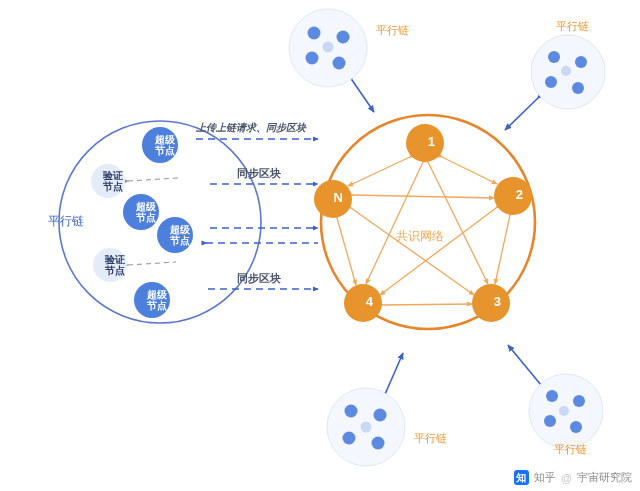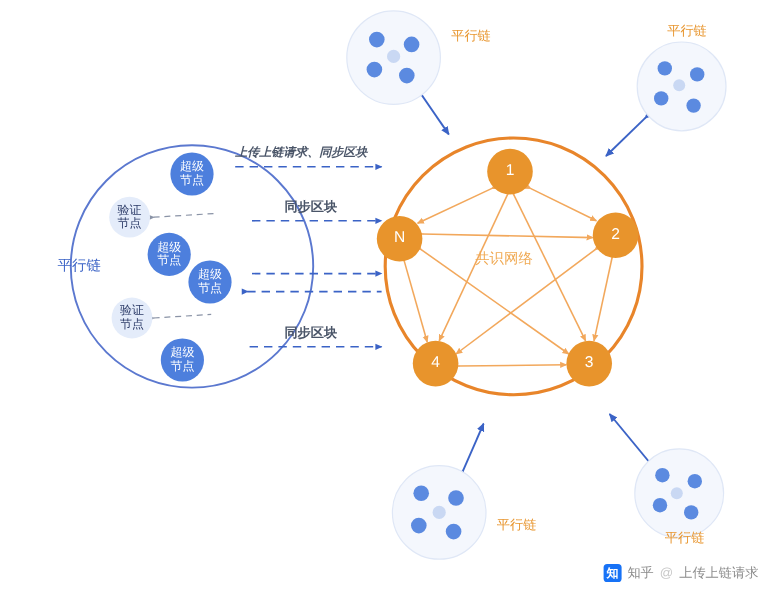--- a/index.html
+++ b/index.html
@@ -22,22 +22,22 @@
     line-height:1.15;
   }
   .lbl.blue{color:#3b63c6;}
   .lbl.gray{color:#4a5568;font-weight:bold;}
   .lbl.center{color:#f0a952;font-size:12px;}
 
   .nodetext{
     position:absolute;
     font-size:10px;
     color:#ffffff;
-    font-weight:normal;
-    text-align:center;
+    font-weight:bold;
+    text-align:right;
     white-space:nowrap;
     line-height:1.1;
   }
   .nodetext.dark{color:#2b3a67;}
   .nodetext.big{font-size:13px;}
 
   .watermark{
     position:absolute;
     right:8px;bottom:6px;
     display:flex;align-items:center;gap:5px;
@@ -164,21 +164,21 @@
       <circle cx="152" cy="300" r="18" fill="#4d7fdd"></circle>
     </g>
   </svg>
 
   <div class="nodetext big" style="left:415px;top:135px;width:20px;">1</div>
   <div class="nodetext big" style="left:503px;top:188px;width:20px;">2</div>
   <div class="nodetext big" style="left:481px;top:295px;width:20px;">3</div>
   <div class="nodetext big" style="left:353px;top:295px;width:20px;">4</div>
   <div class="nodetext big" style="left:323px;top:191px;width:20px;">N</div>
 
-  <div class="lbl center" style="left:396px;top:209px;">共识网络</div>
+  <div class="lbl center" style="left:396px;top:230px;">共识网络</div>
 
   <div class="lbl blue" style="left:48px;top:215px;font-size:12px;">平行链</div>
 
   <div class="nodetext" style="left:145px;top:134px;width:30px;">超级<br>节点</div>
   <div class="nodetext dark" style="left:93px;top:170px;width:30px;">验证<br>节点</div>
   <div class="nodetext" style="left:126px;top:201px;width:30px;">超级<br>节点</div>
   <div class="nodetext" style="left:160px;top:224px;width:30px;">超级<br>节点</div>
   <div class="nodetext dark" style="left:95px;top:254px;width:30px;">验证<br>节点</div>
   <div class="nodetext" style="left:137px;top:289px;width:30px;">超级<br>节点</div>
 
@@ -188,16 +188,16 @@
 
   <div class="lbl" style="left:376px;top:24px;">平行链</div>
   <div class="lbl" style="left:556px;top:20px;">平行链</div>
   <div class="lbl" style="left:414px;top:432px;">平行链</div>
   <div class="lbl" style="left:554px;top:443px;">平行链</div>
 
   <div class="watermark">
     <span class="wm-logo">知</span>
     <span>知乎</span>
     <span class="wm-sep">@</span>
-    <span>上传上链请求</span>
+    <span>宇宙研究院</span>
   </div>
 
 </div>
 
 </body></html>

